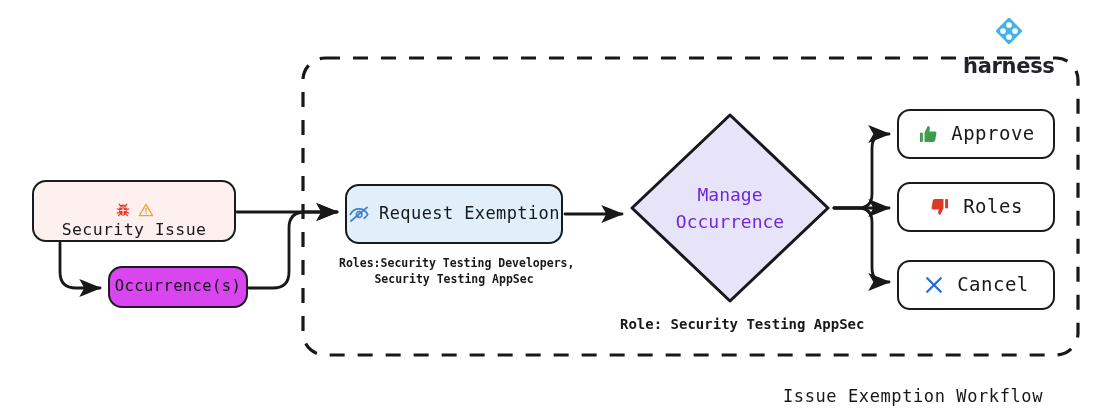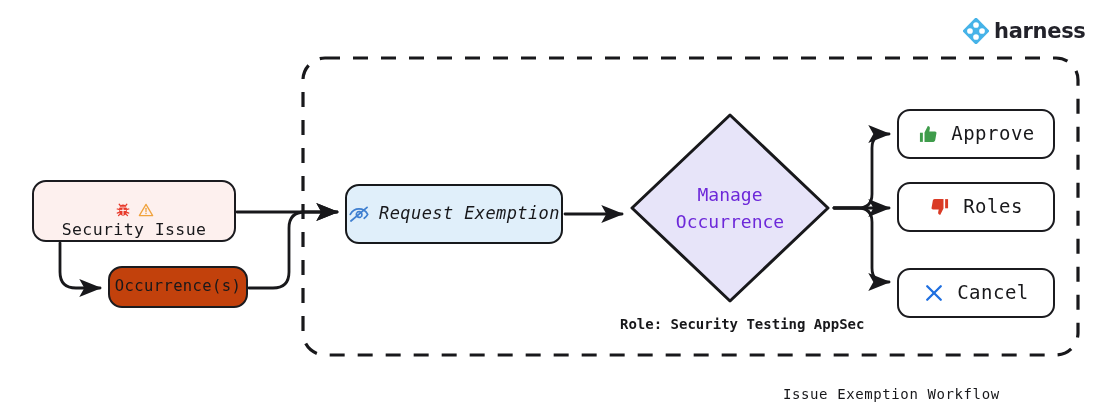--- a/index.html
+++ b/index.html
@@ -25,21 +25,22 @@
     height: 418px;
   }
 
   
   .logo {
     position: absolute;
     left: 963px;
     top: 18px;
     display: flex;
     align-items: center;
-    gap: 5px;
+    gap: 12px;
+    flex-direction: column;
   }
   .logo-mark { width: 26px; height: 26px; display: block; }
   .logo-text {
     font-family: "DejaVu Sans", sans-serif;
     font-size: 21px;
     font-weight: 700;
     color: #22222a;
     letter-spacing: -0.3px;
     line-height: 1;
   }
@@ -73,45 +74,45 @@
     padding-top: 20px;
   }
   #node-security-issue .icon-row {
     display: flex; align-items: center; gap: 7px; height: 17px;
   }
   #node-security-issue .node-label { font-size: 16.5px; }
 
   
   #node-occurrences {
     left: 108px; top: 266px; width: 140px; height: 42px;
-    background: #c2410c;
+    background: #d946ef;
   }
   #node-occurrences .node-label { font-size: 15.5px; }
 
   
   #node-request-exemption {
     left: 345px; top: 184px; width: 218px; height: 60px;
     background: #e0effa;
     border-color: #17191c;
     flex-direction: row;
     gap: 9px;
   }
-  #node-request-exemption .node-label { font-size: 17px; font-style: italic; }
+  #node-request-exemption .node-label { font-size: 17px; }
 
   
   .action-node {
     width: 158px; height: 50px;
     flex-direction: row;
     gap: 12px;
     background: #ffffff;
     border-radius: 13px;
   }
   #node-approve { left: 897px; top: 109px; }
   #node-reject  { left: 897px; top: 182px; }
-  #node-cancel  { left: 897px; top: 268px; }
+  #node-cancel  { left: 897px; top: 260px; }
   .action-node .node-label { font-size: 19px; letter-spacing: 0.5px; }
 
   
   #node-manage-exemption {
     position: absolute;
     left: 628px; top: 113px;
     width: 204px; height: 190px;
   }
   #node-manage-exemption .diamond-text {
     position: absolute;
@@ -139,21 +140,21 @@
   #caption-request-roles {
     left: 339px; top: 256px; width: 230px;
     font-size: 11.5px;
   }
   #caption-manage-role {
     left: 620px; top: 315px; width: 220px;
     font-size: 14px;
   }
   #caption-title {
     left: 783px; top: 385px; width: 290px;
-    font-size: 14px;
+    font-size: 17px;
     font-weight: 400;
     text-align: left;
     letter-spacing: 0.6px;
   }
 
   .icon { display: block; }
 </style>
 </head>
 <body>
 
@@ -234,20 +235,22 @@
         <path d="M2.5 12.4 C4.6 8.6 8.1 6.4 12 6.4 C15.9 6.4 19.4 8.6 21.5 12.4
                  C20.5 14.2 19.2 15.7 17.7 16.7"></path>
         <path d="M14.9 14.3 A3.3 3.3 0 0 0 10.4 9.9"></path>
         <path d="M9.4 11.1 A3.3 3.3 0 0 0 13.6 15.5"></path>
         <path d="M3.2 19.6 L20.8 4.8"></path>
       </g>
     </svg>
     <span class="node-label">Request Exemption</span>
   </div>
 
+  <div class="caption" id="caption-request-roles">Roles:Security Testing Developers,
+Security Testing AppSec</div>
 
   <div id="node-manage-exemption">
     <div class="diamond-text">
       <span>Manage</span>
       <span>Occurrence</span>
     </div>
   </div>
 
   <div class="caption" id="caption-manage-role">Role: Security Testing AppSec</div>
 

